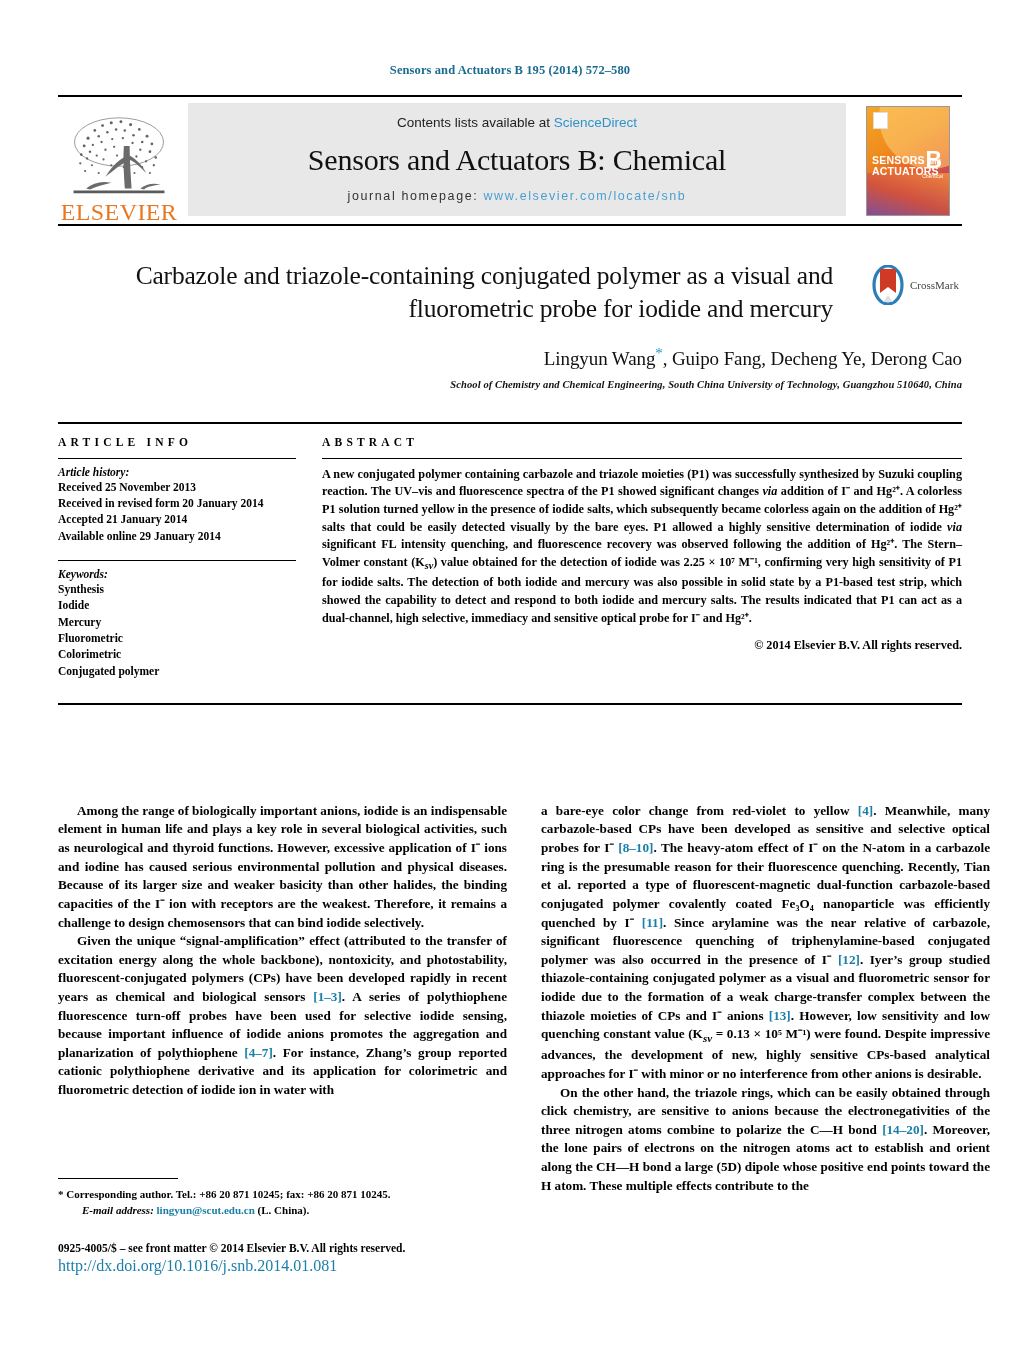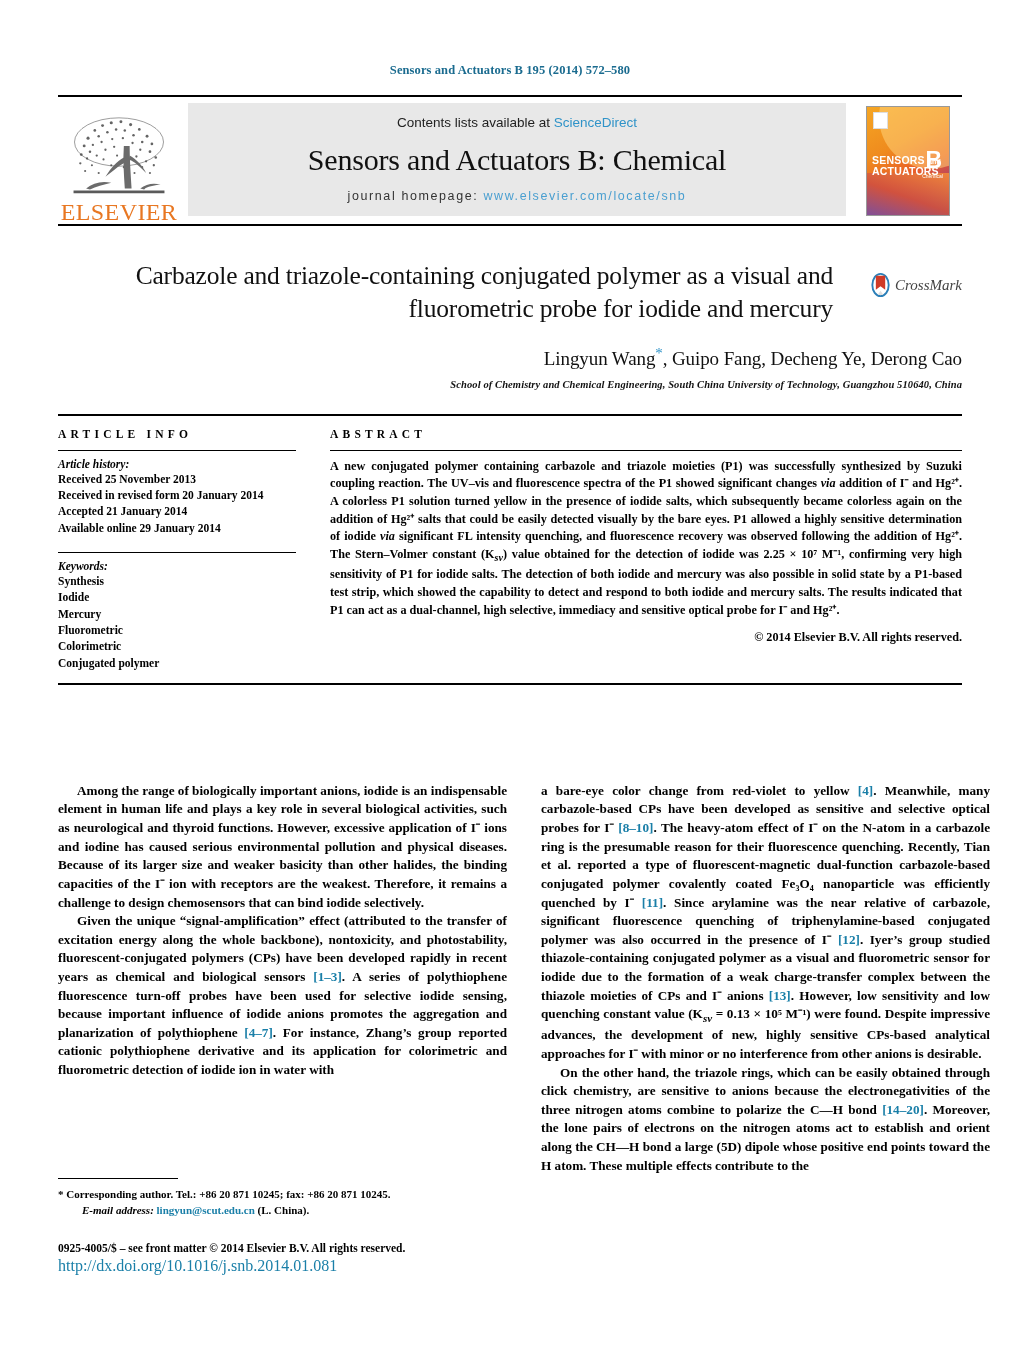--- a/index.html
+++ b/index.html
@@ -166,23 +166,22 @@
     top: 2px;
     width: 92px;
     height: 46px;
     display: flex;
     align-items: center;
     gap: 4px;
   }
   .cm-logo { width: 36px; height: 40px; }
   .cm-text {
     font-family: "Liberation Serif", serif;
-    font-size: 15px;
+    font-size: 11px;
     color: #444;
-    font-style: italic;
   }
   .authors {
     margin-top: 20px;
     font-family: "Liberation Serif", serif;
     font-size: 19px;
     color: #111;
     letter-spacing: -0.1px;
   }
   .authors .star { color: #2f93c8; font-size: 15px; vertical-align: super; }
   .affiliation {
@@ -190,26 +189,26 @@
     font-family: "Liberation Serif", serif;
     font-style: italic;
     font-weight: bold;
     font-size: 10.5px;
     color: #111;
     letter-spacing: 0.1px;
   }
 
   
   .info-abstract {
-    margin-top: 24px;
+    margin-top: 32px;
     border-top: 2.2px solid #000;
     border-bottom: 2.2px solid #000;
-    padding: 12px 0 12px 0;
-    display: flex;
-    gap: 34px;
+    padding: 12px 0 24px 0;
+    display: flex;
+    gap: 26px;
   }
   .col-info { width: 238px; flex: 0 0 238px; }
   .col-abs  { flex: 1 1 auto; }
   .sec-head {
     font-family: "Liberation Serif", serif;
     font-weight: bold;
     font-size: 11.5px;
     letter-spacing: 4.2px;
     color: #000;
     margin-bottom: 10px;

